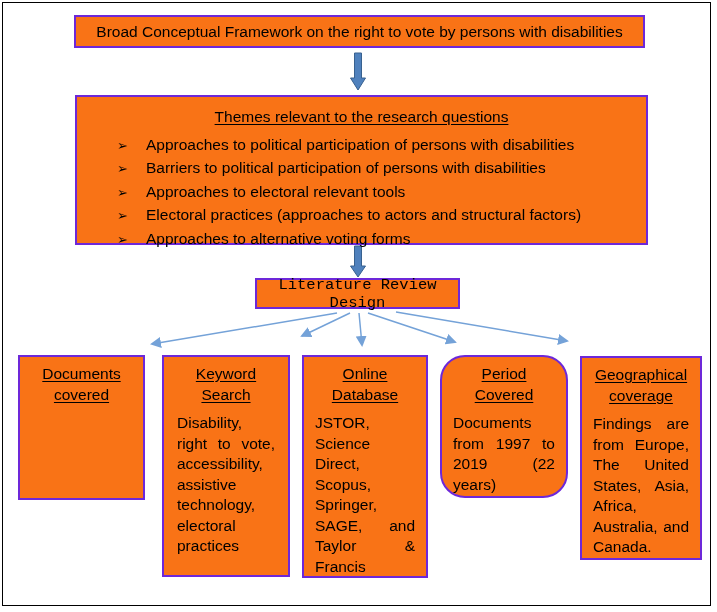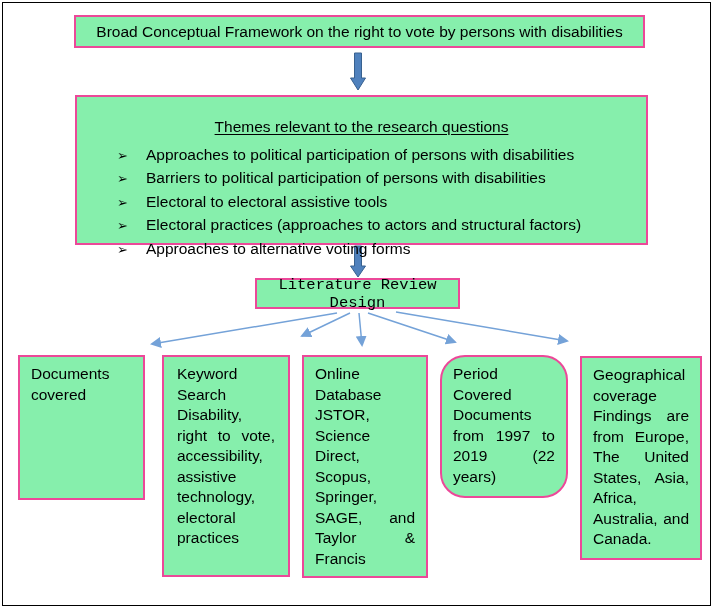--- a/index.html
+++ b/index.html
@@ -6,49 +6,49 @@
   #canvas{
     position:relative;width:717px;height:612px;background:#ffffff;
     font-family:"Liberation Sans","DejaVu Sans",sans-serif;color:#000;
     overflow:hidden;
   }
   .frame{
     position:absolute;left:2px;top:2px;width:709px;height:604px;
     border:1.5px solid #000;box-sizing:border-box;
   }
   .box{
-    position:absolute;border:2px solid #ec4899;box-sizing:border-box;background:#86efac;z-index:2;
+    position:absolute;border:2px solid #6d28d9;box-sizing:border-box;background:#f97316;z-index:2;
   }
   #arrow-layer{position:absolute;left:0;top:0;z-index:1;}
   .top-box{
     left:74px;top:15px;width:571px;height:33px;
     display:flex;align-items:center;justify-content:center;
     font-size:15.5px;text-align:center;
   }
-  .themes-box{left:75px;top:95px;width:573px;height:150px;padding-top:19px;}
+  .themes-box{left:75px;top:95px;width:573px;height:150px;padding-top:9px;}
   .themes-title{
     text-align:center;font-size:15.5px;line-height:21px;
     text-decoration:underline;text-underline-offset:2px;margin-bottom:7px;
   }
   .bullet-list{list-style:none;margin:0;padding:0 12px 0 40px;}
   .bullet-list li{
     display:flex;align-items:baseline;font-size:15.5px;line-height:22.4px;
   }
   .bullet-glyph{
     width:15px;flex:0 0 15px;margin-right:14px;font-size:13px;
   }
   .design-box{
     left:255px;top:278px;width:205px;height:31px;
     display:flex;align-items:center;justify-content:center;
     font-size:15.5px;text-align:center;font-family:Liberation Mono, monospace;
   }
   .branch{padding:6px 11px;font-size:15.5px;}
   .branch .b-title{
-    text-align:left;line-height:21px;
-    text-underline-offset:2px;
+    text-align:center;line-height:21px;margin-bottom:8px;
+    text-decoration:underline;text-underline-offset:2px;
   }
   .branch .b-body{text-align:justify;line-height:20.5px;}
   .branch-0{left:18px; top:355px;width:127px;height:145px;}
   .branch-1{left:162px;top:355px;width:128px;height:222px;padding-left:13px;padding-right:13px;}
   .branch-2{left:302px;top:355px;width:126px;height:223px;}
   .branch-3{left:440px;top:355px;width:128px;height:143px;border-radius:25px;}
   .branch-4{left:580px;top:356px;width:122px;height:204px;}
 </style>
 </head>
 <body>
@@ -86,21 +86,21 @@
       <li>
         <span class="bullet-glyph">➢</span>
         <span>Approaches to political participation of persons with disabilities</span>
       </li>
       <li>
         <span class="bullet-glyph">➢</span>
         <span>Barriers to political participation of persons with disabilities</span>
       </li>
       <li>
         <span class="bullet-glyph">➢</span>
-        <span>Electoral to electoral assistive tools</span>
+        <span>Approaches to electoral relevant tools</span>
       </li>
       <li>
         <span class="bullet-glyph">➢</span>
         <span>Electoral practices (approaches to actors and structural factors)</span>
       </li>
       <li>
         <span class="bullet-glyph">➢</span>
         <span>Approaches to alternative voting forms</span>
       </li>
     </ul>

